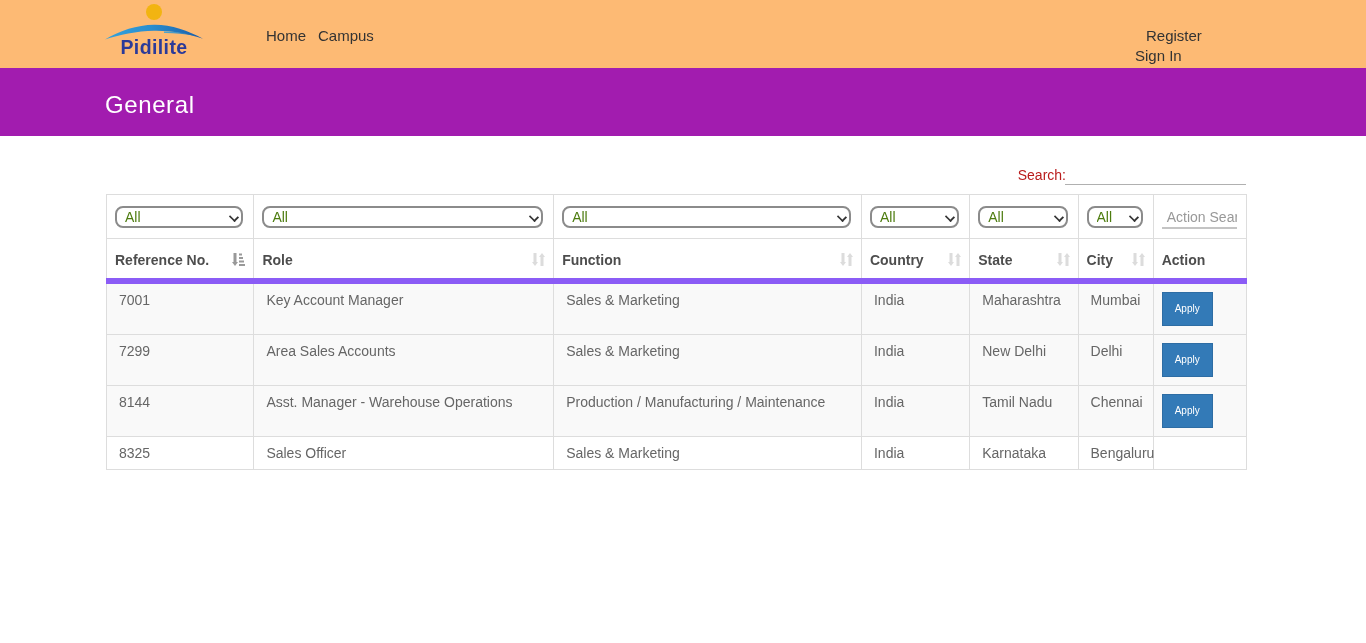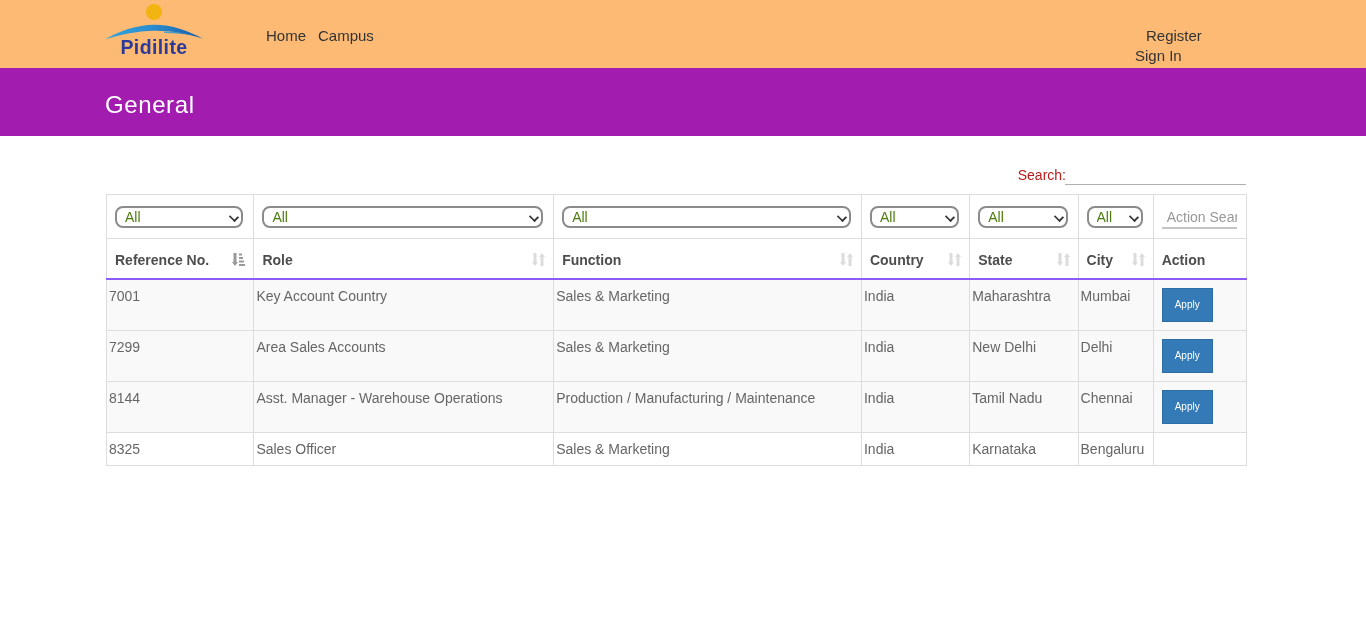--- a/index.html
+++ b/index.html
@@ -25,23 +25,23 @@
 th, td { border:1px solid #ddd; font-size:14px; vertical-align:top; text-align:left; }
 tr.filters td { padding:11px 10px 9px 8px; }
 .selwrap { position:relative; }
 .selwrap select { box-sizing:border-box; width:100%; height:22px; font-family:"Liberation Sans",sans-serif; font-size:14px; color:#4d7c0f;
   border:2px solid #8b8b8b; border-radius:8px; background:#fff; -webkit-appearance:none; appearance:none;
   padding:0 20px 0 8px; }
 .selwrap::after { content:""; position:absolute; right:5px; top:7px; width:6px; height:6px;
   border-right:2px solid #333; border-bottom:2px solid #333; transform:rotate(45deg) scale(1,0.8); pointer-events:none; }
 .finput { width:70px; height:19px; border-bottom:2px solid #c4c4c4; color:#999; font-size:14px;
   line-height:19px; padding:2px 0 0 5px; overflow:hidden; white-space:nowrap; }
-tr.cols th { padding:11px 8px 8px; font-weight:700; color:#4d4d4d; border-bottom:2px solid #8b5cf6; line-height:20px; position:relative; }
+tr.cols th { padding:11px 8px 8px; font-weight:700; color:#4d4d4d; border-bottom:6px solid #8b5cf6; line-height:20px; position:relative; }
 th .sic { position:absolute; right:8px; top:14px; }
-tbody td { padding:6px 2px; color:#666; line-height:20px; }
+tbody td { padding:6px 12px; color:#666; line-height:20px; }
 tbody td.act { padding:8px; }
 tbody tr.odd { background:#f9f9f9; }
 .btn { display:inline-block; background:#337ab7; border:1px solid #2e6da4; border-radius:0;
   color:#fff; font-size:10px; line-height:20px; padding:6px 12px; font-family:"Liberation Sans",sans-serif; }
 </style>
 </head>
 <body>
 <div class="topbar">
   <div class="logo">
     <svg width="100" height="54" viewBox="0 0 100 54">
@@ -145,21 +145,21 @@
               <path d="M0,9 L6,9 L3,13 Z"></path>
               <rect x="8.5" y="4" width="3" height="9"></rect>
               <path d="M7,4 L13,4 L10,0 Z"></path>
             </svg></th>
         <th>Action</th>
       </tr>
     </thead>
     <tbody>
       <tr class="odd">
           <td>7001</td>
-          <td>Key Account Country</td>
+          <td>Key Account Manager</td>
           <td>Sales &amp; Marketing</td>
           <td>India</td>
           <td>Maharashtra</td>
           <td>Mumbai</td>
           <td class="act"><span class="btn">Apply</span></td>
         </tr>
       <tr class="odd">
           <td>7299</td>
           <td>Area Sales Accounts</td>
           <td>Sales &amp; Marketing</td>

